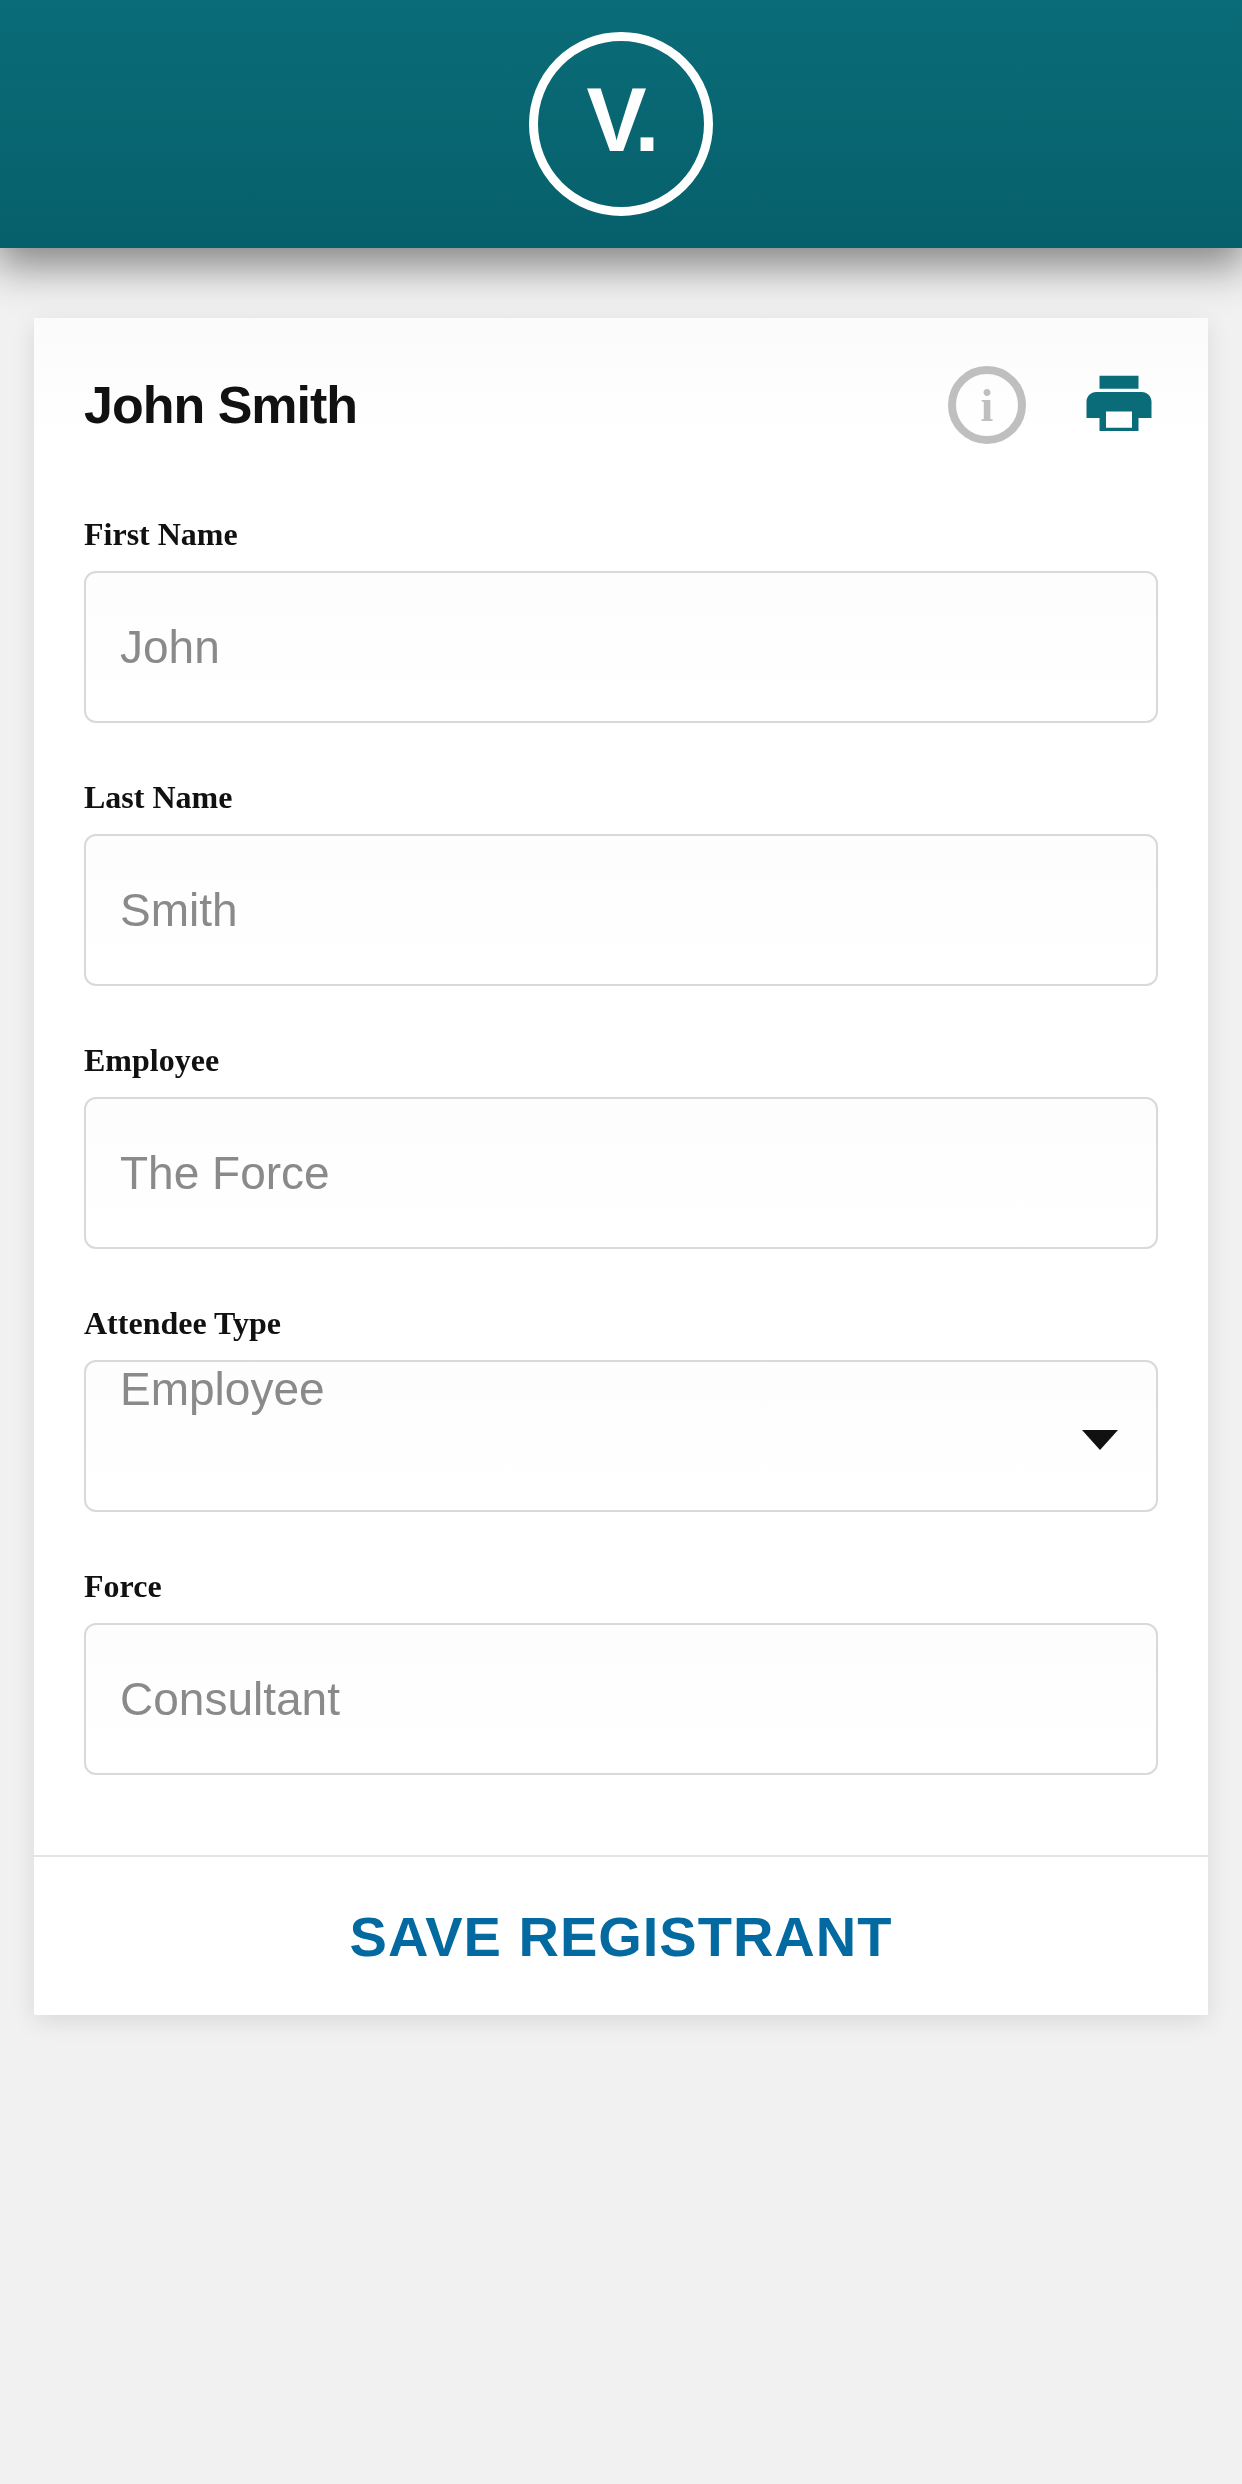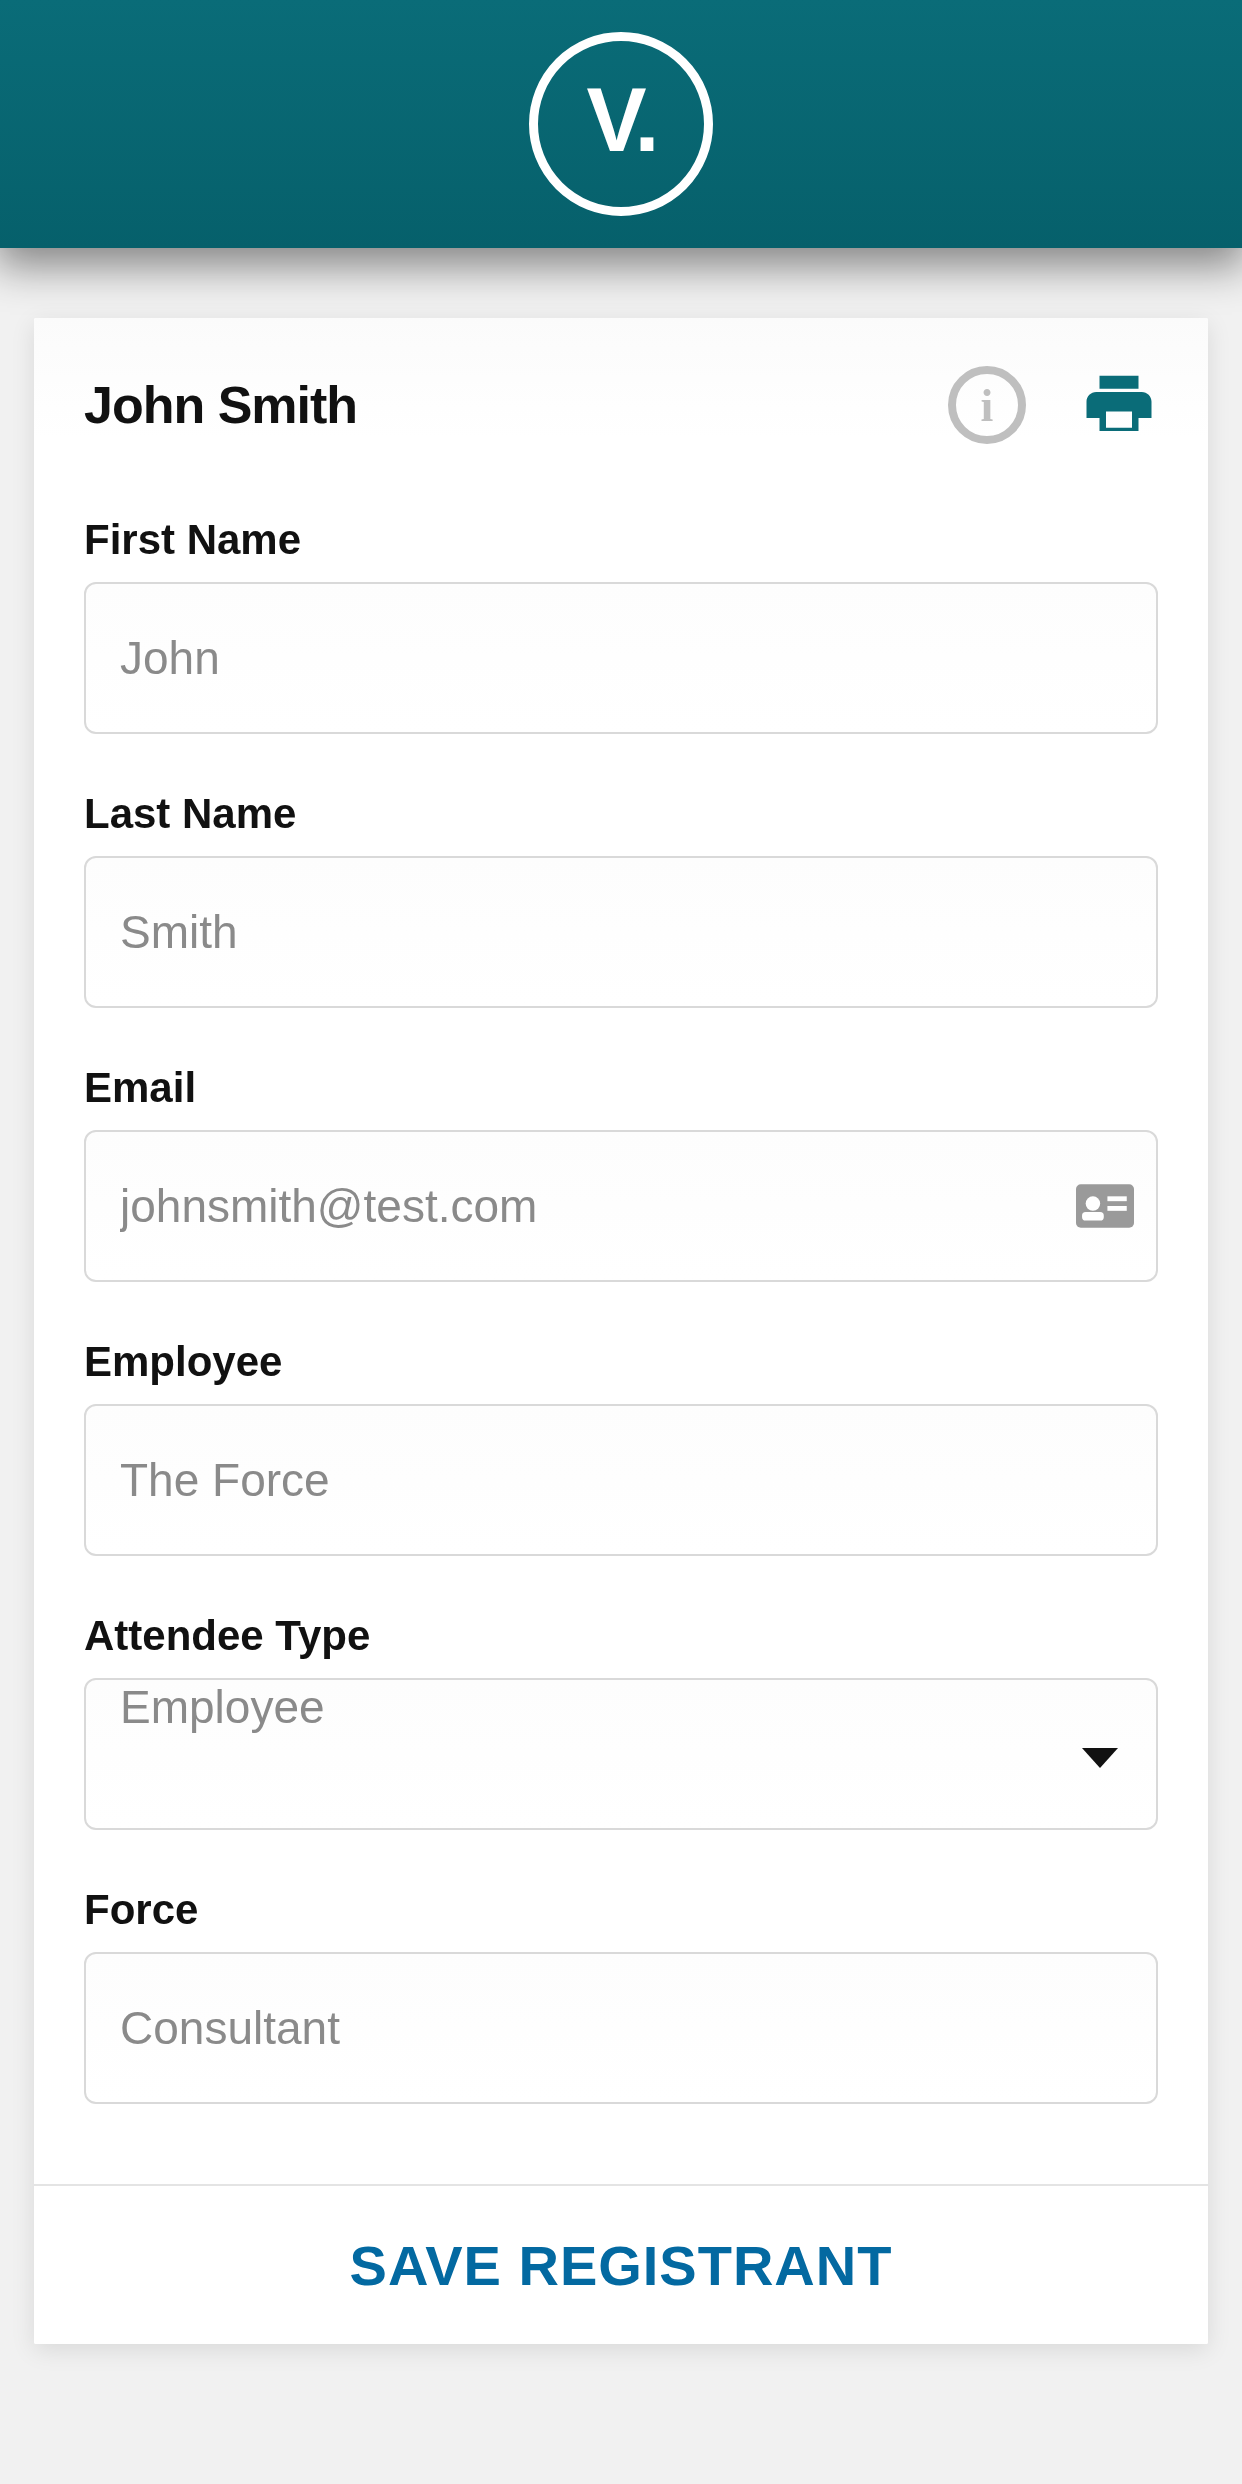--- a/index.html
+++ b/index.html
@@ -73,25 +73,26 @@
   }
   .printer-icon {
     width: 78px; height: 78px;
     display: block;
     cursor: pointer;
   }
   .printer-icon svg { width: 100%; height: 100%; display: block; }
   .field { margin-bottom: 56px; }
   .field:last-of-type { margin-bottom: 40px; }
   .field-label {
-    font-size: 42px;
+    font-size: 32px;
     font-weight: 700;
     color: #111;
     margin-bottom: 18px;
     display: block;
+    font-family: Liberation Serif, serif;
   }
   .input-wrap {
     position: relative;
     width: 100%;
   }
   .text-input, .select-input {
     width: 100%;
     height: 152px;
     border: 2px solid #d9d9d9;
     border-radius: 12px;
@@ -173,35 +174,20 @@
       </div>
     </div>
 
     <div class="field">
       <label class="field-label">Last Name</label>
       <div class="input-wrap">
         <input type="text" class="text-input" value="Smith" style="">
       </div>
     </div>
 
-    <div class="field">
-      <label class="field-label">Email</label>
-      <div class="input-wrap">
-        <input type="text" class="text-input with-right-icon" value="johnsmith@test.com" style="">
-        <span class="input-right-icon">
-          <svg viewBox="0 0 24 18" fill="#9a9a9a" aria-hidden="true">
-            <rect x="0" y="0" width="24" height="18" rx="2" ry="2"></rect>
-            <circle cx="7" cy="8" r="3" fill="#ffffff"></circle>
-            <rect x="2.5" y="11.5" width="9" height="3.5" rx="1.5" fill="#ffffff"></rect>
-            <rect x="13" y="5" width="8" height="2" fill="#ffffff"></rect>
-            <rect x="13" y="9" width="8" height="2" fill="#ffffff"></rect>
-          </svg>
-        </span>
-      </div>
-    </div>
 
     <div class="field">
       <label class="field-label">Employee</label>
       <div class="input-wrap">
         <input type="text" class="text-input" value="The Force" style="">
       </div>
     </div>
 
     <div class="field">
       <label class="field-label">Attendee Type</label>

